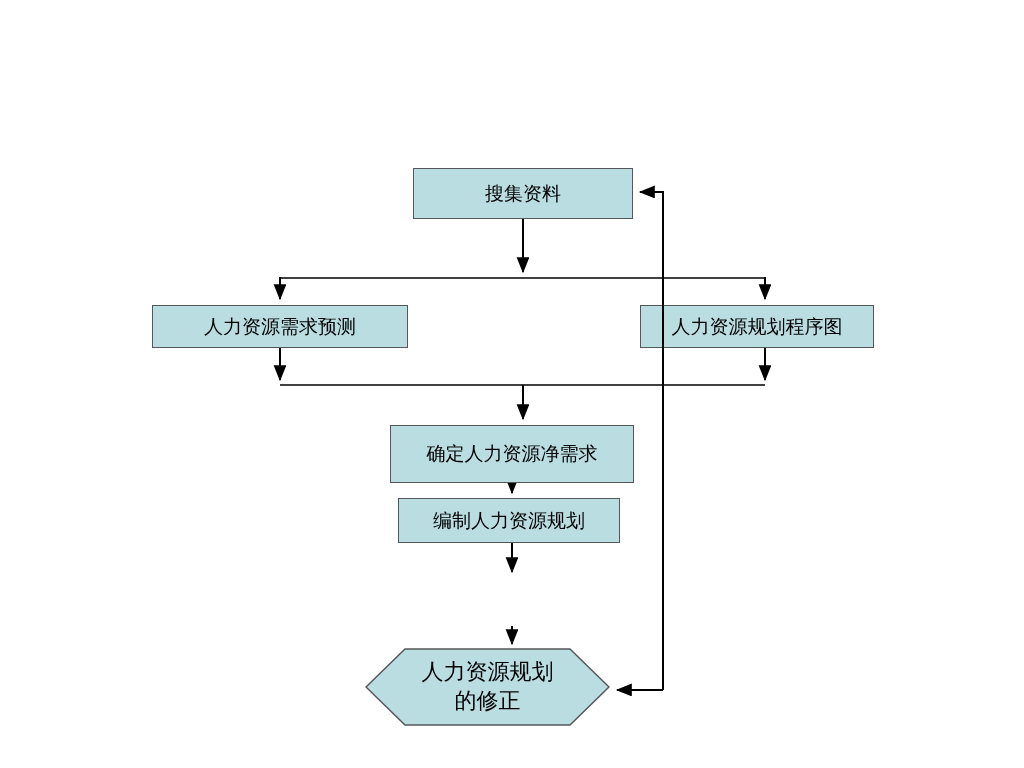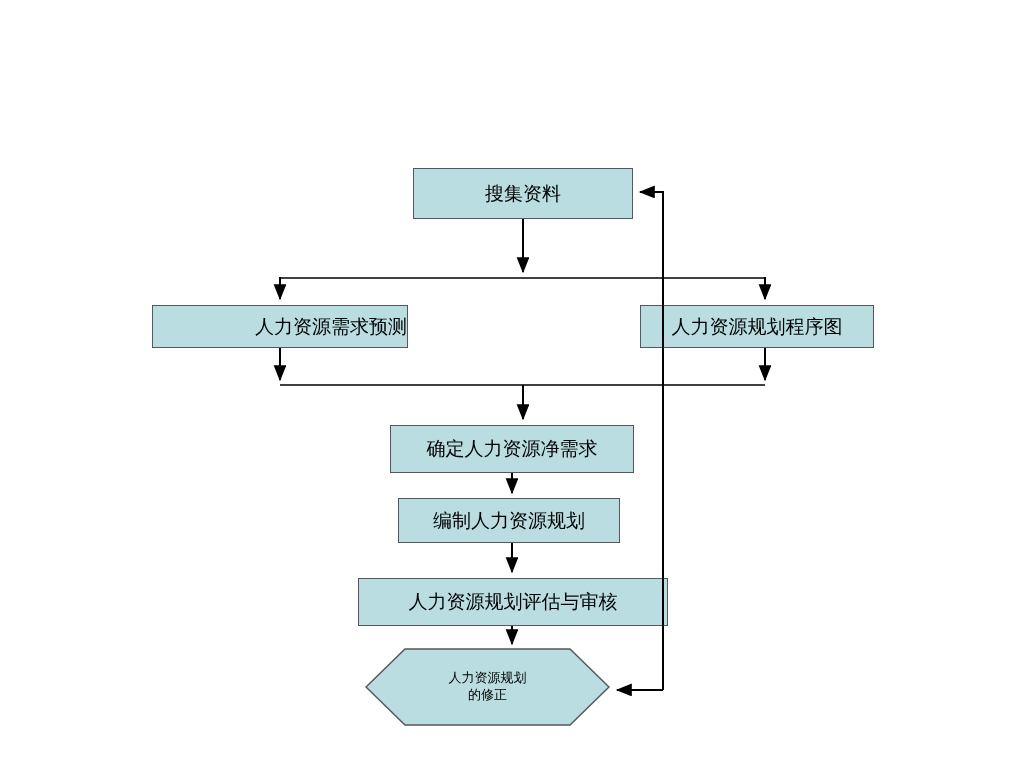--- a/index.html
+++ b/index.html
@@ -39,21 +39,21 @@
   }
   .box {
     background: #b9dde1;
     border: 1.5px solid #55575a;
     font-size: 19px;
     line-height: 1.25;
   }
   .hexnode {
     background: transparent;
     border: none;
-    font-size: 13px;
+    font-size: 22px;
     line-height: 1.3;
     z-index: 4;
   }
   .hexnode .hexlabel {
     position: relative;
     z-index: 5;
     white-space: pre-line;
   }
   .hexsvg {
     position: absolute;
@@ -120,39 +120,36 @@
 
     <g>
       <line x1="512" y1="626" x2="512" y2="644" stroke="#000000" stroke-width="2" marker-end="url(#ah)"></line>
     </g>
   </svg>
 
   <div class="node box" style="left:413px; top:168px; width:220px; height:51px;align-items:center;">
     <span>搜集资料</span>
   </div>
 
-  <div class="node box" style="left:152px; top:305px; width:256px; height:43px;justify-content:flex-end;">
+  <div class="node box" style="left:152px; top:305px; width:256px; height:43px;">
     <span>人力资源需求预测</span>
   </div>
 
   <div class="node box" style="left:640px; top:305px; width:234px; height:43px;">
     <span>人力资源规划程序图</span>
   </div>
 
-  <div class="node box" style="left:390px; top:425px; width:244px; height:48px;">
+  <div class="node box" style="left:390px; top:425px; width:244px; height:58px;">
     <span>确定人力资源净需求</span>
   </div>
 
   <div class="node box" style="left:398px; top:498px; width:222px; height:45px;">
     <span>编制人力资源规划</span>
   </div>
 
-  <div class="node box" style="left:358px; top:578px; width:310px; height:48px;">
-    <span>人力资源规划评估与审核</span>
-  </div>
 
   <div class="node hexnode" style="left:365px; top:648px; width:245px; height:78px;">
     <svg class="hexsvg" width="245" height="78" viewBox="0 0 245 78" xmlns="http://www.w3.org/2000/svg">
       <polygon points="40,1 205,1 244,39 205,77 40,77 1,39" fill="#b9dde1" stroke="#55575a" stroke-width="1.5"></polygon>
     </svg>
     <span class="hexlabel">人力资源规划
 的修正</span>
   </div>
 
   <svg id="edges-over" viewBox="0 0 1024 768" xmlns="http://www.w3.org/2000/svg">

